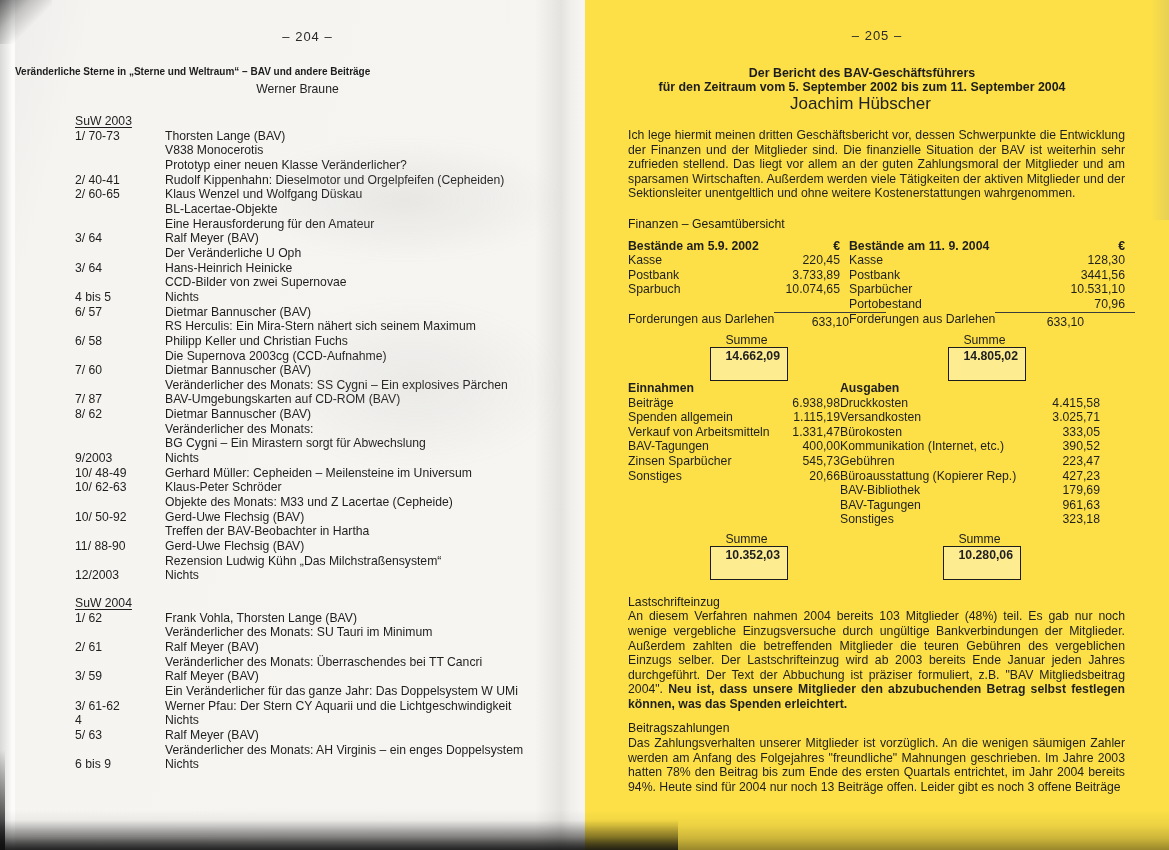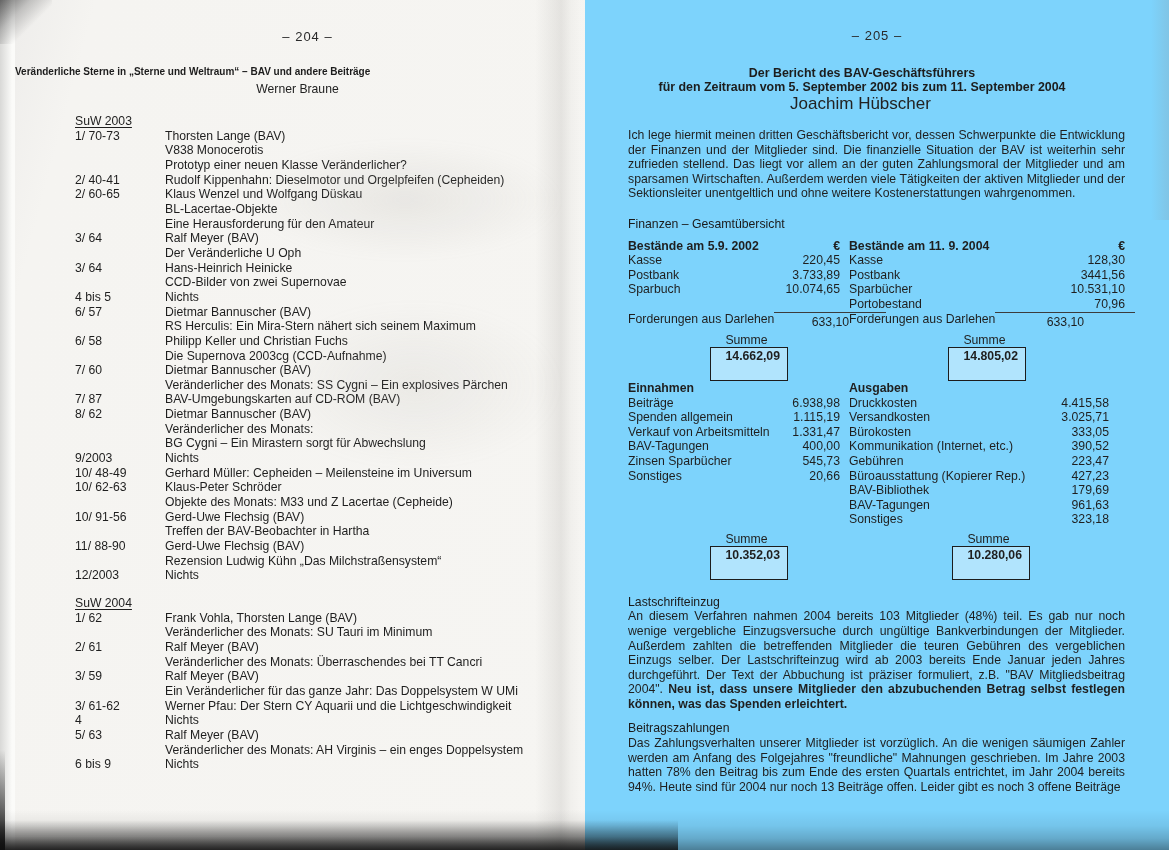--- a/index.html
+++ b/index.html
@@ -4,21 +4,21 @@
 <style>
   html,body{margin:0;padding:0;background:#e9e8e6;}
   #scan{
     position:relative; width:1169px; height:850px; overflow:hidden;
     background:#fbfbf9;
     font-family:"Liberation Sans","DejaVu Sans",sans-serif;
     color:#222;
   }
   .page{position:absolute; top:0; height:850px;}
   .page-left{left:15px; width:585px; background:linear-gradient(105deg,#eeedeb 0%,#f5f4f1 10%,#f6f5f2 100%);}
-  .page-right{left:585px; width:584px; background:#7dd3fc;}
+  .page-right{left:585px; width:584px; background:#fde047;}
 
   .pnum{position:absolute; top:28px; left:0; right:0; text-align:center; font-size:13px; letter-spacing:1px; color:#2a2a2a;}
   .page-left .pnum{top:29px;}
 
   
   .ltitle{position:absolute; top:66px; left:0; right:20px; text-align:left; font-weight:bold; font-size:10px; white-space:nowrap; color:#1c1c1c;}
   .lauthor{position:absolute; top:82px; left:0; right:20px; text-align:center; font-size:12.2px;}
   .suw{position:absolute; top:114px; left:60px; right:10px; font-size:12.2px; line-height:14.65px; color:#1e1e1e;}
   .suw-section + .suw-section{margin-top:13px;}
   .suw-heading{text-decoration:underline; text-underline-offset:2px;}
@@ -47,21 +47,21 @@
   .bal-row{display:flex; justify-content:space-between; white-space:nowrap;}
   .loan-row .amt{display:inline-block; border-top:1.4px solid #3c3c3c; padding-top:2px; text-align:center;}
   .col-a .loan-row .amt{min-width:112px;}
   .col-b .loan-row .amt{min-width:140px;}
   .sum-row{display:flex; justify-content:flex-end; align-items:center; margin-top:3px;flex-direction:column;}
   .sum-label{margin-right:5px;}
   .sum-box{border:1.7px solid #1c1c1c; font-weight:bold; padding:1px 7px 16px 7px; min-width:62px; text-align:right; background:rgba(255,255,255,0.4);}
   .balances .col-a .sum-row{margin-right:-30px;}
 
   
-  .incexp{display:flex; justify-content:space-between; margin-top:0px;}
+  .incexp{display:flex; margin-top:0px;}
   .incexp .col-a{width:212px;}
   .incexp .col-b{width:276px;}
   .ie-head{font-weight:bold;}
   .ie-rows{height:133px;}
   .ie-row{display:flex; justify-content:space-between; white-space:nowrap;}
   .incexp .col-b .ie-row .amt{padding-right:16px;}
   .incexp .col-a .sum-row{margin-right:-30px;}
   .incexp .col-b .sum-row{margin-right:-8px;}
 
   
@@ -114,21 +114,21 @@
           <div class="suw-row"><span class="suw-ref">7/ 60</span><span class="suw-text">Dietmar Bannuscher (BAV)</span></div>
           <div class="suw-row"><span class="suw-ref"></span><span class="suw-text">Veränderlicher des Monats: SS Cygni – Ein explosives Pärchen</span></div>
           <div class="suw-row"><span class="suw-ref">7/ 87</span><span class="suw-text">BAV-Umgebungskarten auf CD-ROM (BAV)</span></div>
           <div class="suw-row"><span class="suw-ref">8/ 62</span><span class="suw-text">Dietmar Bannuscher (BAV)</span></div>
           <div class="suw-row"><span class="suw-ref"></span><span class="suw-text">Veränderlicher des Monats:</span></div>
           <div class="suw-row"><span class="suw-ref"></span><span class="suw-text">BG Cygni – Ein Mirastern sorgt für Abwechslung</span></div>
           <div class="suw-row"><span class="suw-ref">9/2003</span><span class="suw-text">Nichts</span></div>
           <div class="suw-row"><span class="suw-ref">10/ 48-49</span><span class="suw-text">Gerhard Müller: Cepheiden – Meilensteine im Universum</span></div>
           <div class="suw-row"><span class="suw-ref">10/ 62-63</span><span class="suw-text">Klaus-Peter Schröder</span></div>
           <div class="suw-row"><span class="suw-ref"></span><span class="suw-text">Objekte des Monats: M33 und Z Lacertae (Cepheide)</span></div>
-          <div class="suw-row"><span class="suw-ref">10/ 91-56</span><span class="suw-text">Gerd-Uwe Flechsig (BAV)</span></div>
+          <div class="suw-row"><span class="suw-ref">10/ 50-92</span><span class="suw-text">Gerd-Uwe Flechsig (BAV)</span></div>
           <div class="suw-row"><span class="suw-ref"></span><span class="suw-text">Treffen der BAV-Beobachter in Hartha</span></div>
           <div class="suw-row"><span class="suw-ref">11/ 88-90</span><span class="suw-text">Gerd-Uwe Flechsig (BAV)</span></div>
           <div class="suw-row"><span class="suw-ref"></span><span class="suw-text">Rezension Ludwig Kühn „Das Milchstraßensystem“</span></div>
           <div class="suw-row"><span class="suw-ref">12/2003</span><span class="suw-text">Nichts</span></div>
         </div>
         <div class="suw-section">
           <div class="suw-heading">SuW 2004</div>
           <div class="suw-row"><span class="suw-ref">1/ 62</span><span class="suw-text">Frank Vohla, Thorsten Lange (BAV)</span></div>
           <div class="suw-row"><span class="suw-ref"></span><span class="suw-text">Veränderlicher des Monats: SU Tauri im Minimum</span></div>
           <div class="suw-row"><span class="suw-ref">2/ 61</span><span class="suw-text">Ralf Meyer (BAV)</span></div>

